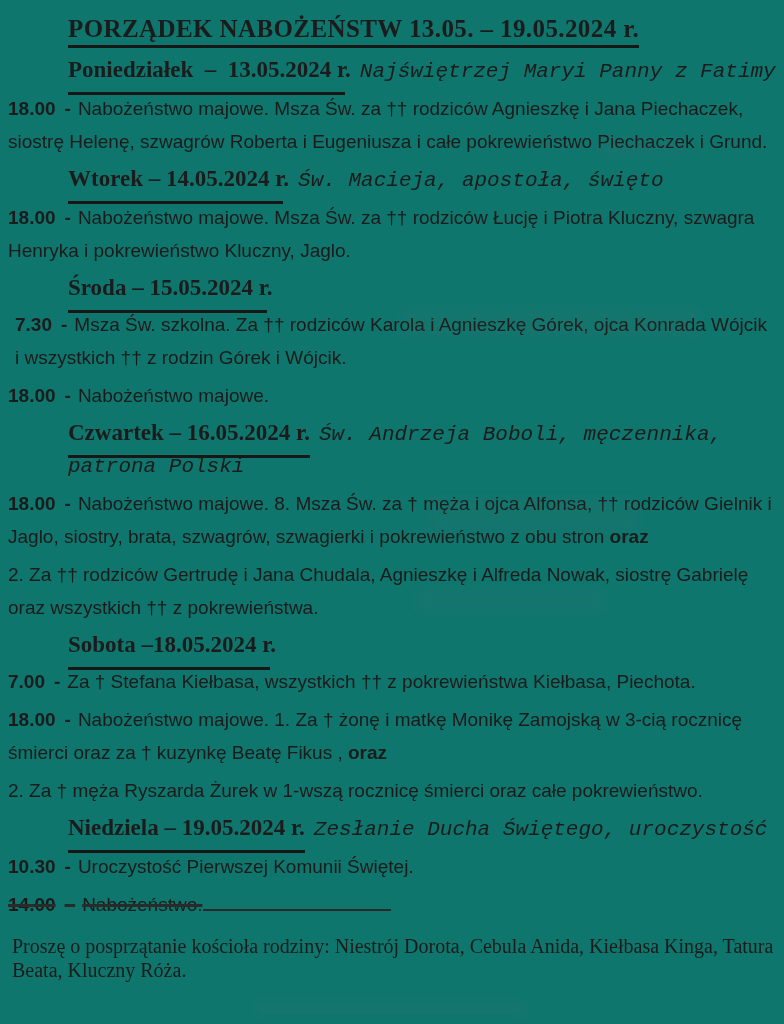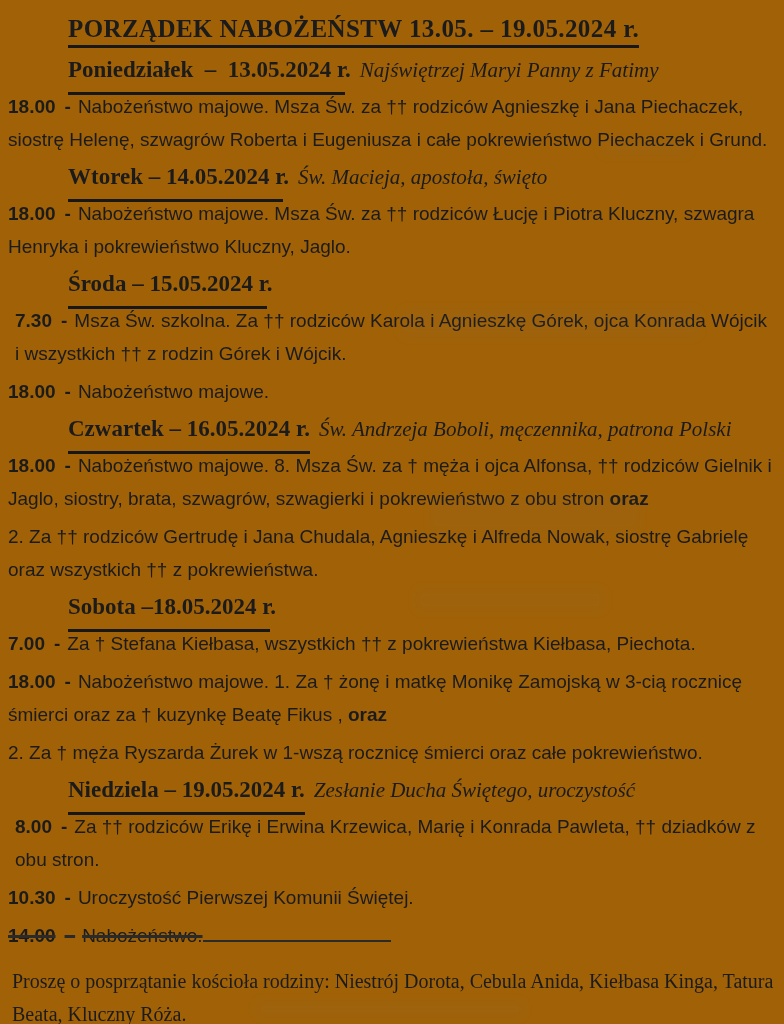--- a/index.html
+++ b/index.html
@@ -4,21 +4,21 @@
 <style>
   * { box-sizing: border-box; }
   html, body { margin: 0; padding: 0; }
   body { background: #ffffff; }
 
   .page {
     position: relative;
     width: 784px;
     height: 1024px;
     margin: 0 auto;
-    background: #a16207;
+    background: #0f766e;
     color: #1b1b1b;
     padding: 14px 8px 6px 8px;
     overflow: hidden;
     font-family: "Liberation Sans", sans-serif;
   }
 
   
   .artifact {
     position: absolute;
     background: rgba(110,110,110,0.055);
@@ -47,21 +47,21 @@
     font-weight: bold;
     margin: 6px 0 4px 60px;
   }
   .day-name {
     border-bottom: 3px solid #171717;
     padding-bottom: 10px;
     white-space: pre-wrap;
   }
   .day-dot { white-space: pre-wrap; }
   .feast {
-    font-family: Liberation Serif, serif;
+    font-family: Liberation Mono, monospace;
     font-style: italic;
     font-weight: normal;
     font-size: 21px;
     margin-left: 9px;
     white-space: pre-wrap;
   }
 
   .entry {
     font-size: 19px;
     line-height: 33px;
@@ -81,21 +81,21 @@
     display: inline-block;
     width: 188px;
     height: 5px;
     border-bottom: 2.5px solid #2a2a2a;
     vertical-align: baseline;
   }
 
   .footer {
     font-family: "Liberation Serif", serif;
     font-size: 20px;
-    line-height: 33px;
+    line-height: 24px;
     margin: 13px 0 0 4px;
   }
 </style>
 </head>
 <body>
 
 <div class="page">
   <div class="artifact" style="left:600px; top:140px; width:90px; height:16px;"></div>
   <div class="artifact" style="left:400px; top:308px; width:300px; height:30px;"></div>
   <div class="artifact" style="left:430px; top:498px; width:210px; height:34px;"></div>
@@ -124,20 +124,19 @@
         <p class="entry"><span class="txt">2. Za †† rodziców Gertrudę i Jana Chudala, Agnieszkę i Alfreda Nowak, siostrę Gabrielę oraz wszystkich †† z pokrewieństwa.</span></p>
       </section>
       <section class="day">
         <p class="day-h"><span class="day-name">Sobota –18.05.2024 r</span><span class="day-dot">.</span></p>
         <p class="entry"><b class="time">7.00</b><span class="sep">-</span><span class="txt">Za † Stefana Kiełbasa, wszystkich †† z pokrewieństwa Kiełbasa, Piechota.</span></p>
         <p class="entry"><b class="time">18.00</b><span class="sep">-</span><span class="txt">Nabożeństwo majowe. 1. Za † żonę i matkę Monikę Zamojską w 3-cią rocznicę śmierci oraz za † kuzynkę Beatę Fikus , </span><b class="suffix">oraz</b></p>
         <p class="entry"><span class="txt">2. Za † męża Ryszarda Żurek w 1-wszą rocznicę śmierci oraz całe pokrewieństwo.</span></p>
       </section>
       <section class="day">
         <p class="day-h"><span class="day-name">Niedziela – 19.05.2024 r.</span><em class="feast">Zesłanie Ducha Świętego, uroczystość</em></p>
-        <p class="entry indent"><b class="time">8.00</b><span class="sep">-</span><span class="txt">Za †† rodziców Erikę i Erwina Krzewica, Marię i Konrada Pawleta, †† dziadków z obu stron.</span></p>
         <p class="entry"><b class="time">10.30</b><span class="sep">-</span><span class="txt">Uroczystość Pierwszej Komunii Świętej.</span></p>
         <p class="entry"><span class="strike"><b class="time">14.00</b><span class="sep">–</span><span class="txt">Nabożeństwo.</span></span><span class="rule"></span></p>
       </section>
     </div>
 
   <p class="footer">Proszę o posprzątanie kościoła rodziny: Niestrój Dorota, Cebula Anida, Kiełbasa Kinga, Tatura Beata, Kluczny Róża.</p>
 </div>
 
 </body></html>

